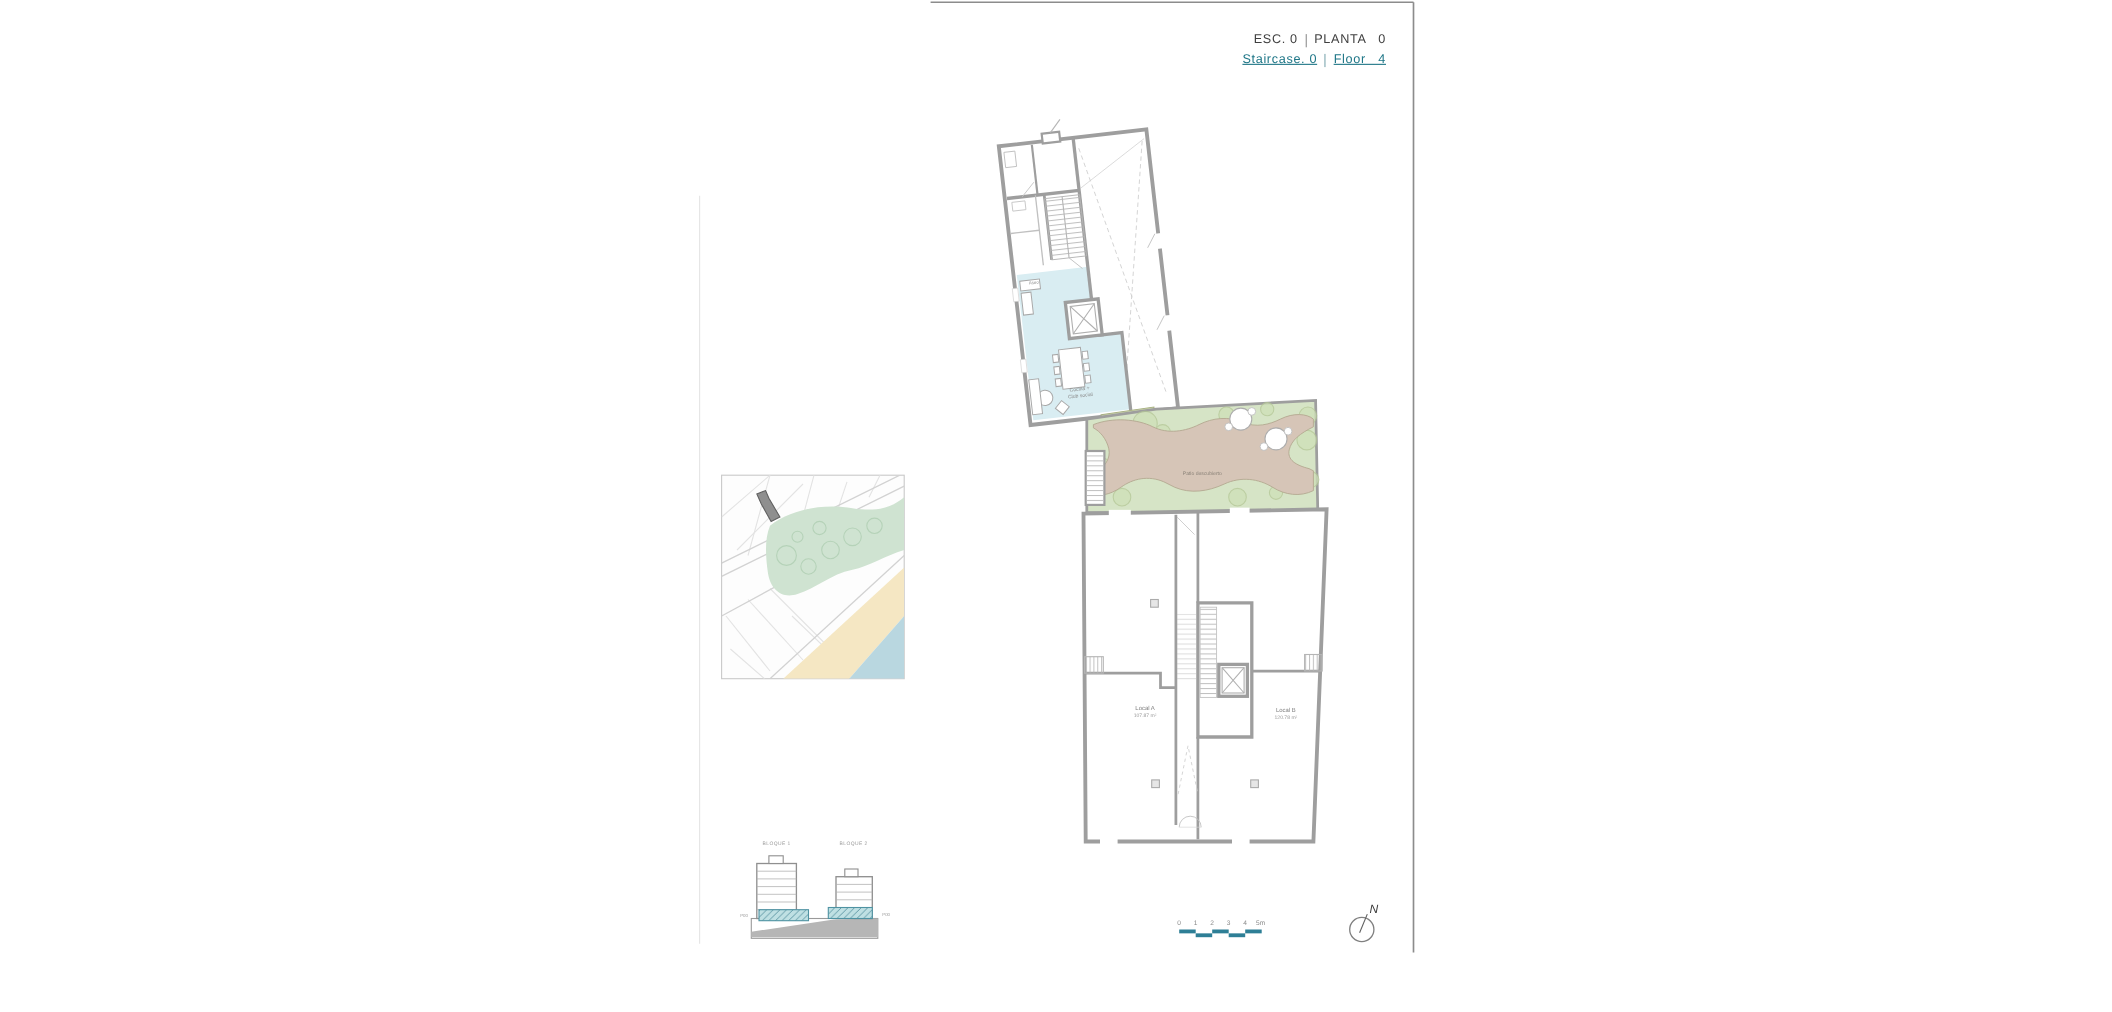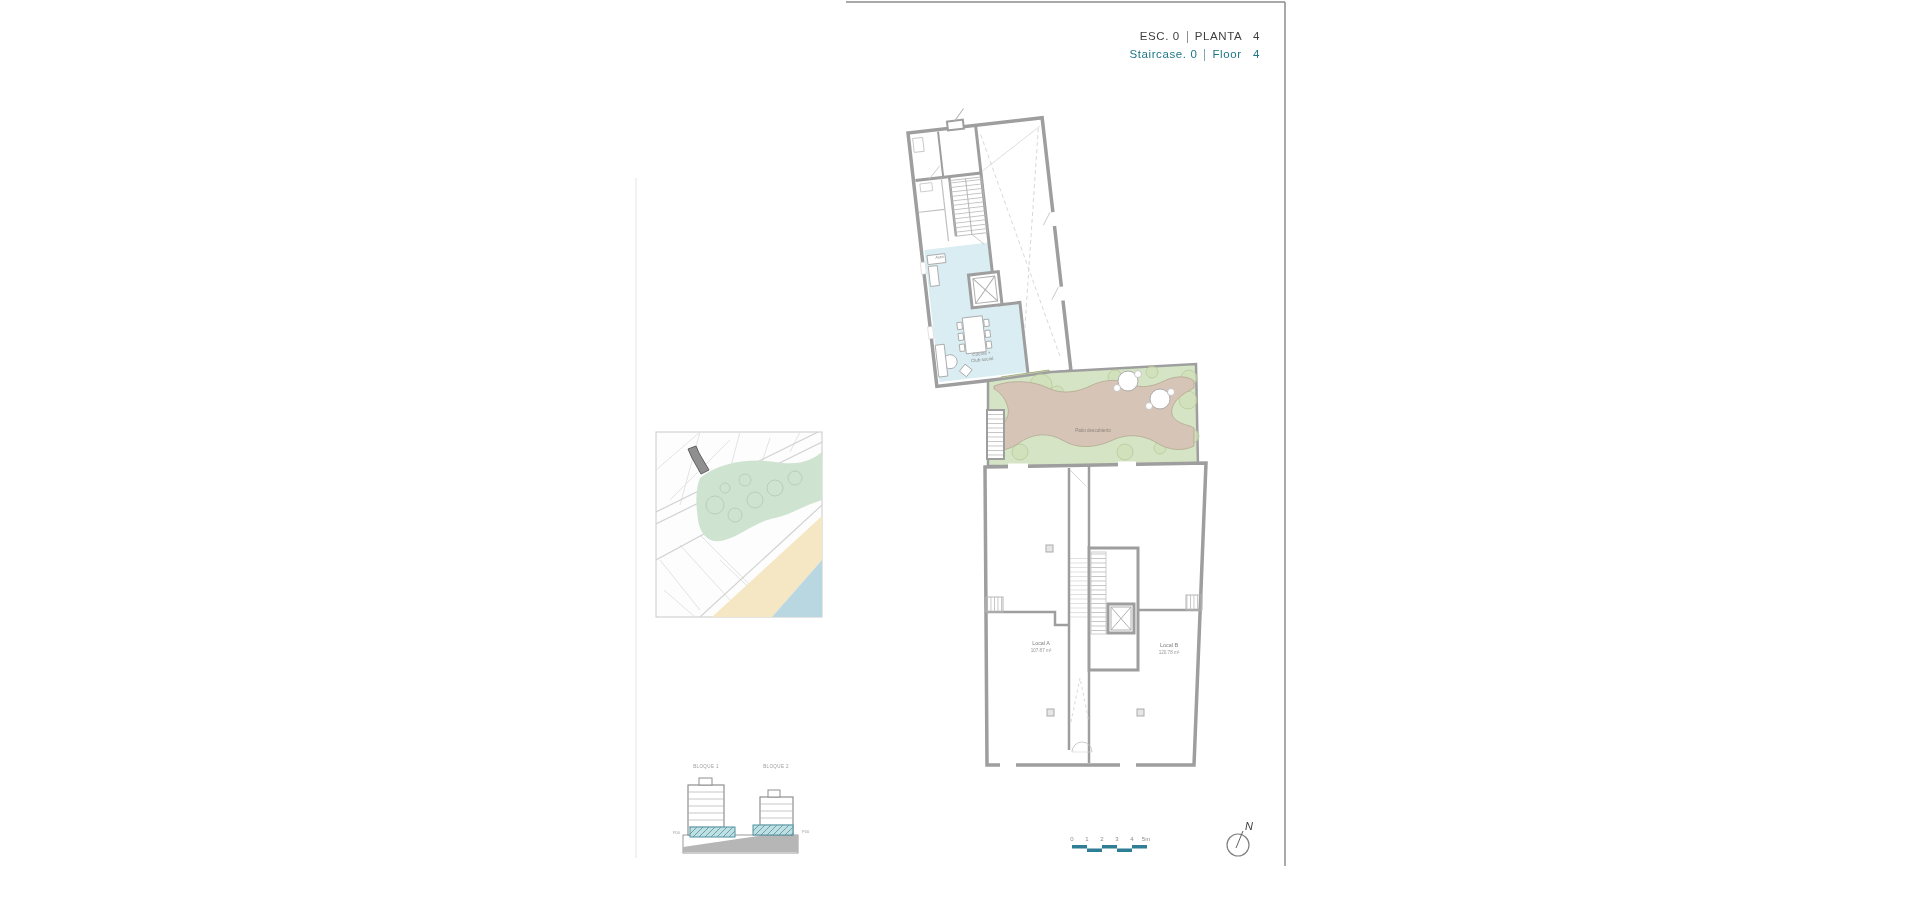--- a/index.html
+++ b/index.html
@@ -2,21 +2,21 @@
 <html><head>
 <meta charset="utf-8">
 <style>
   html,body{margin:0;padding:0;background:#ffffff;width:1920px;height:920px;overflow:hidden;
     font-family:"Liberation Sans",sans-serif;}
   .canvas{position:relative;width:1920px;height:920px;background:#fff;}
   .title-block{position:absolute;top:28px;right:660px;text-align:right;}
   .tb-row{display:flex;justify-content:flex-end;align-items:center;gap:7px;
     font-size:11.5px;letter-spacing:.6px;color:#3f3f3f;line-height:1.55;}
   .tb-row span{white-space:pre;}
-  .tb-row.teal{color:#1e7687;}
+  .tb-row.teal{color:#1e7687;text-decoration:underline;}
   .tb-div{display:inline-block;width:1px;height:12px;background:#8f8f8f;}
   .tb-row.teal .tb-div{background:#7fa8b0;}
   svg{position:absolute;left:0;top:0;}
   svg text{font-family:"Liberation Sans",sans-serif;}
 </style>
 </head>
 <body>
 
 <div class="canvas">
 
@@ -297,21 +297,21 @@
     <circle cx="1238" cy="845" r="11" fill="#fff" stroke="#808080" stroke-width="1.2"></circle>
     <line x1="1243" y1="831" x2="1236" y2="848" stroke="#606060" stroke-width="1"></line>
     <text x="1245" y="830" font-size="11" fill="#3a3a3a" font-style="italic">N</text>
   </g>
 </svg>
 
 <div class="title-block">
   <div class="tb-row">
     <span>ESC. 0</span>
     <span class="tb-div"></span>
-    <span>PLANTA   4</span>
+    <span>PLANTA   0</span>
   </div>
   <div class="tb-row teal">
     <span>Staircase. 0</span>
     <span class="tb-div"></span>
     <span>Floor   4</span>
   </div>
 </div>
 
 </div>
 

